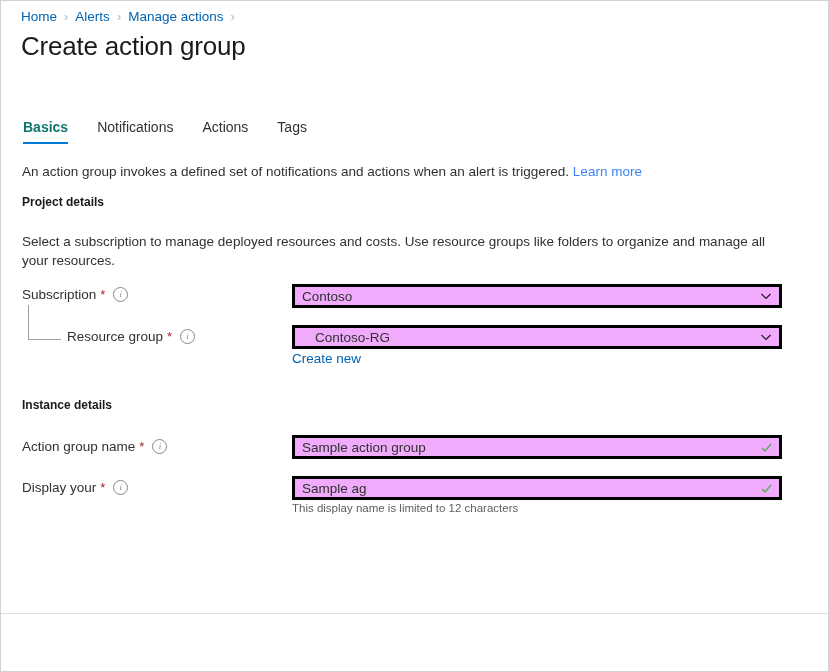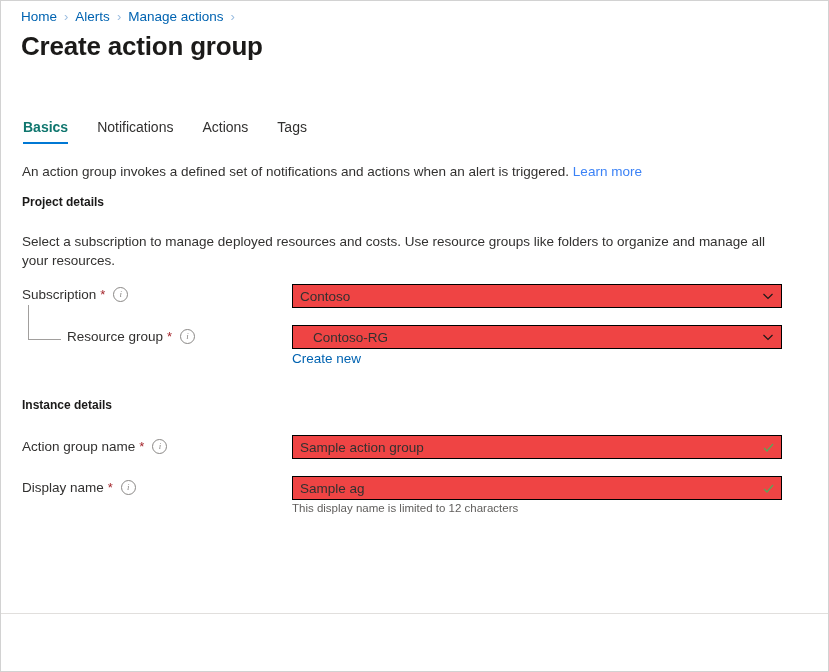--- a/index.html
+++ b/index.html
@@ -40,21 +40,21 @@
     font-size: 13px;
     font-weight: 400;
   }
 
   
   .page-title {
     position: absolute;
     left: 20px;
     top: 30px;
     font-size: 26px;
-    font-weight: 700;
+    font-weight: 400;
     color: #1b1a19;
     letter-spacing: -0.2px;
   }
 
   
   .tabs {
     position: absolute;
     left: 22px;
     top: 118px;
     display: flex;
@@ -166,22 +166,22 @@
     border-bottom: 1px solid #a19f9d;
   }
 
   
   .control {
     position: absolute;
     left: 291px;
     width: 490px;
     height: 24px;
     box-sizing: border-box;
-    border: 1px solid #000000;
-    background: #ef4444;
+    border: 3px solid #000000;
+    background: #f0abfc;
     display: flex;
     align-items: center;
     padding: 0 6px 0 7px;
     font-size: 13.5px;
     color: #323130;
     cursor: pointer;
   }
   .control .value {
     flex: 1;
     overflow: hidden;
@@ -312,21 +312,21 @@
 
   <div class="section-title" id="instance-details-title">Instance details</div>
 
   <div class="form-label" id="label-actiongroupname">
     <span>Action group name</span>
     <span class="req-star">*</span>
     <span class="info-icon">i</span>
   </div>
 
   <div class="form-label" id="label-displayname">
-    <span>Display name</span>
+    <span>Display your</span>
     <span class="req-star">*</span>
     <span class="info-icon">i</span>
   </div>
 
   <div class="control" id="field-actiongroupname">
     <span class="value">Sample action group</span>
     <span class="check">
       <svg width="13" height="13" viewBox="0 0 13 13" aria-hidden="true">
           <path d="M2 7 L5 10 L11 3" fill="none" stroke="currentColor" stroke-width="1.3"></path>
         </svg>

